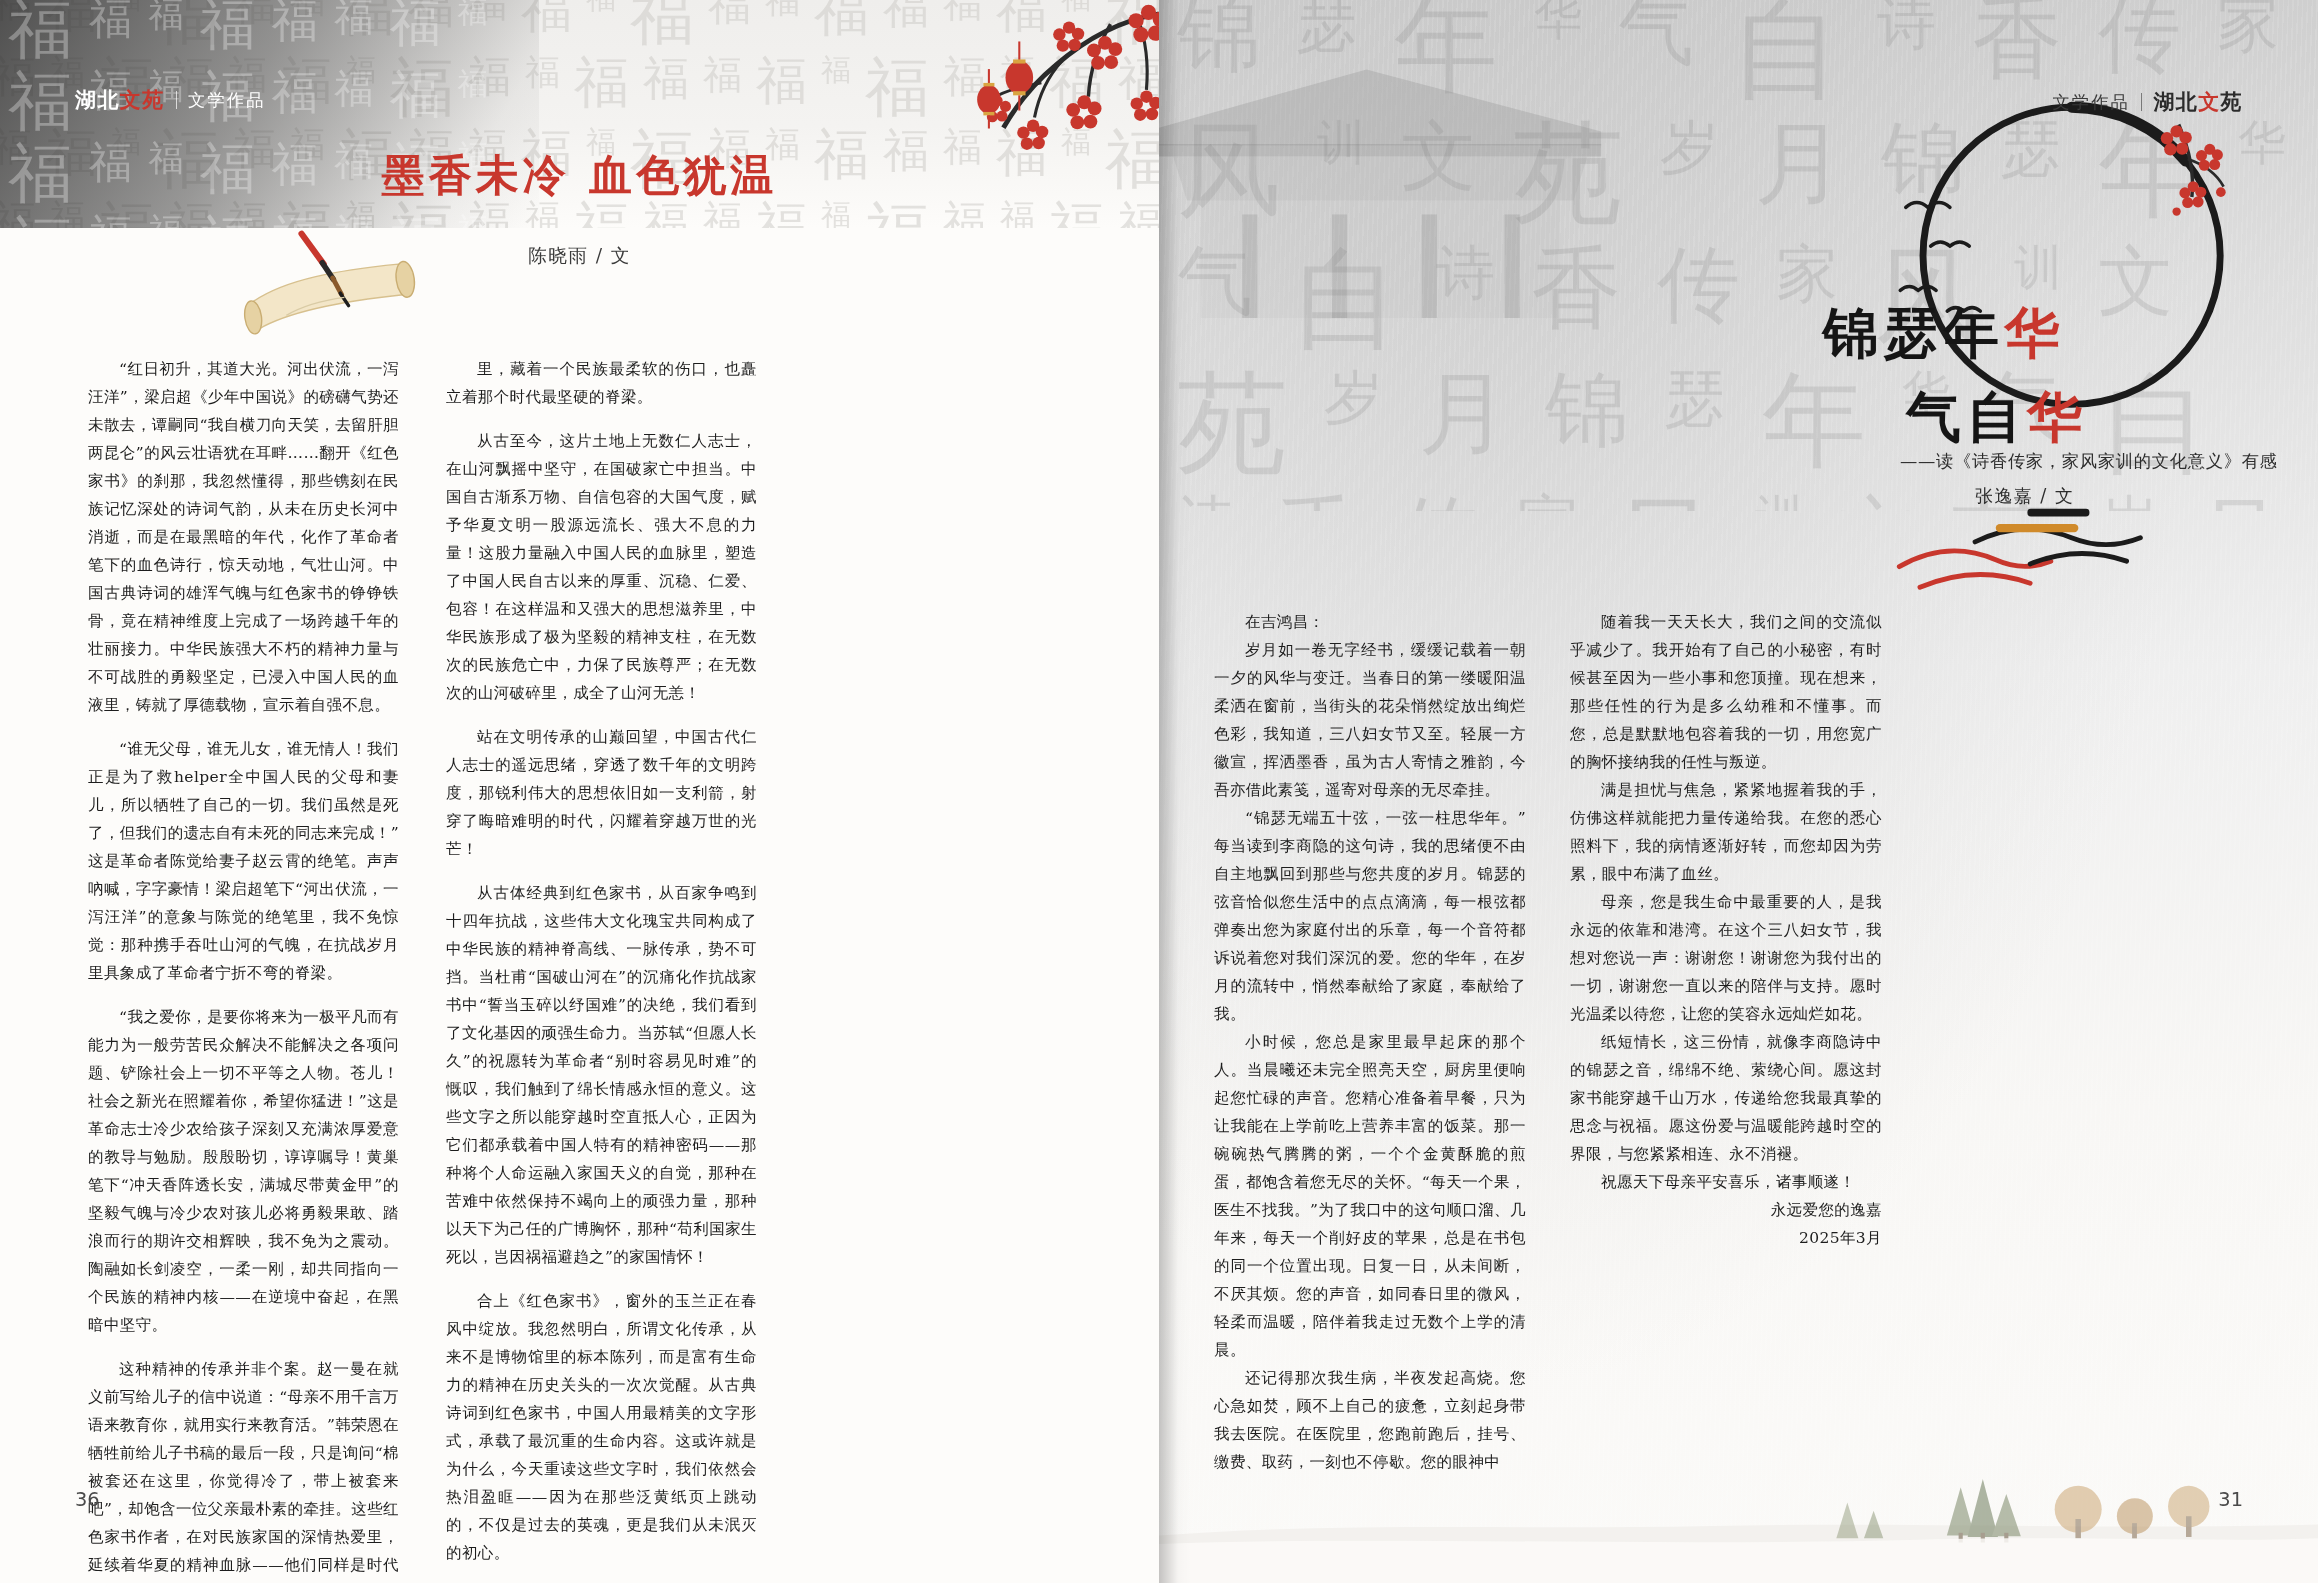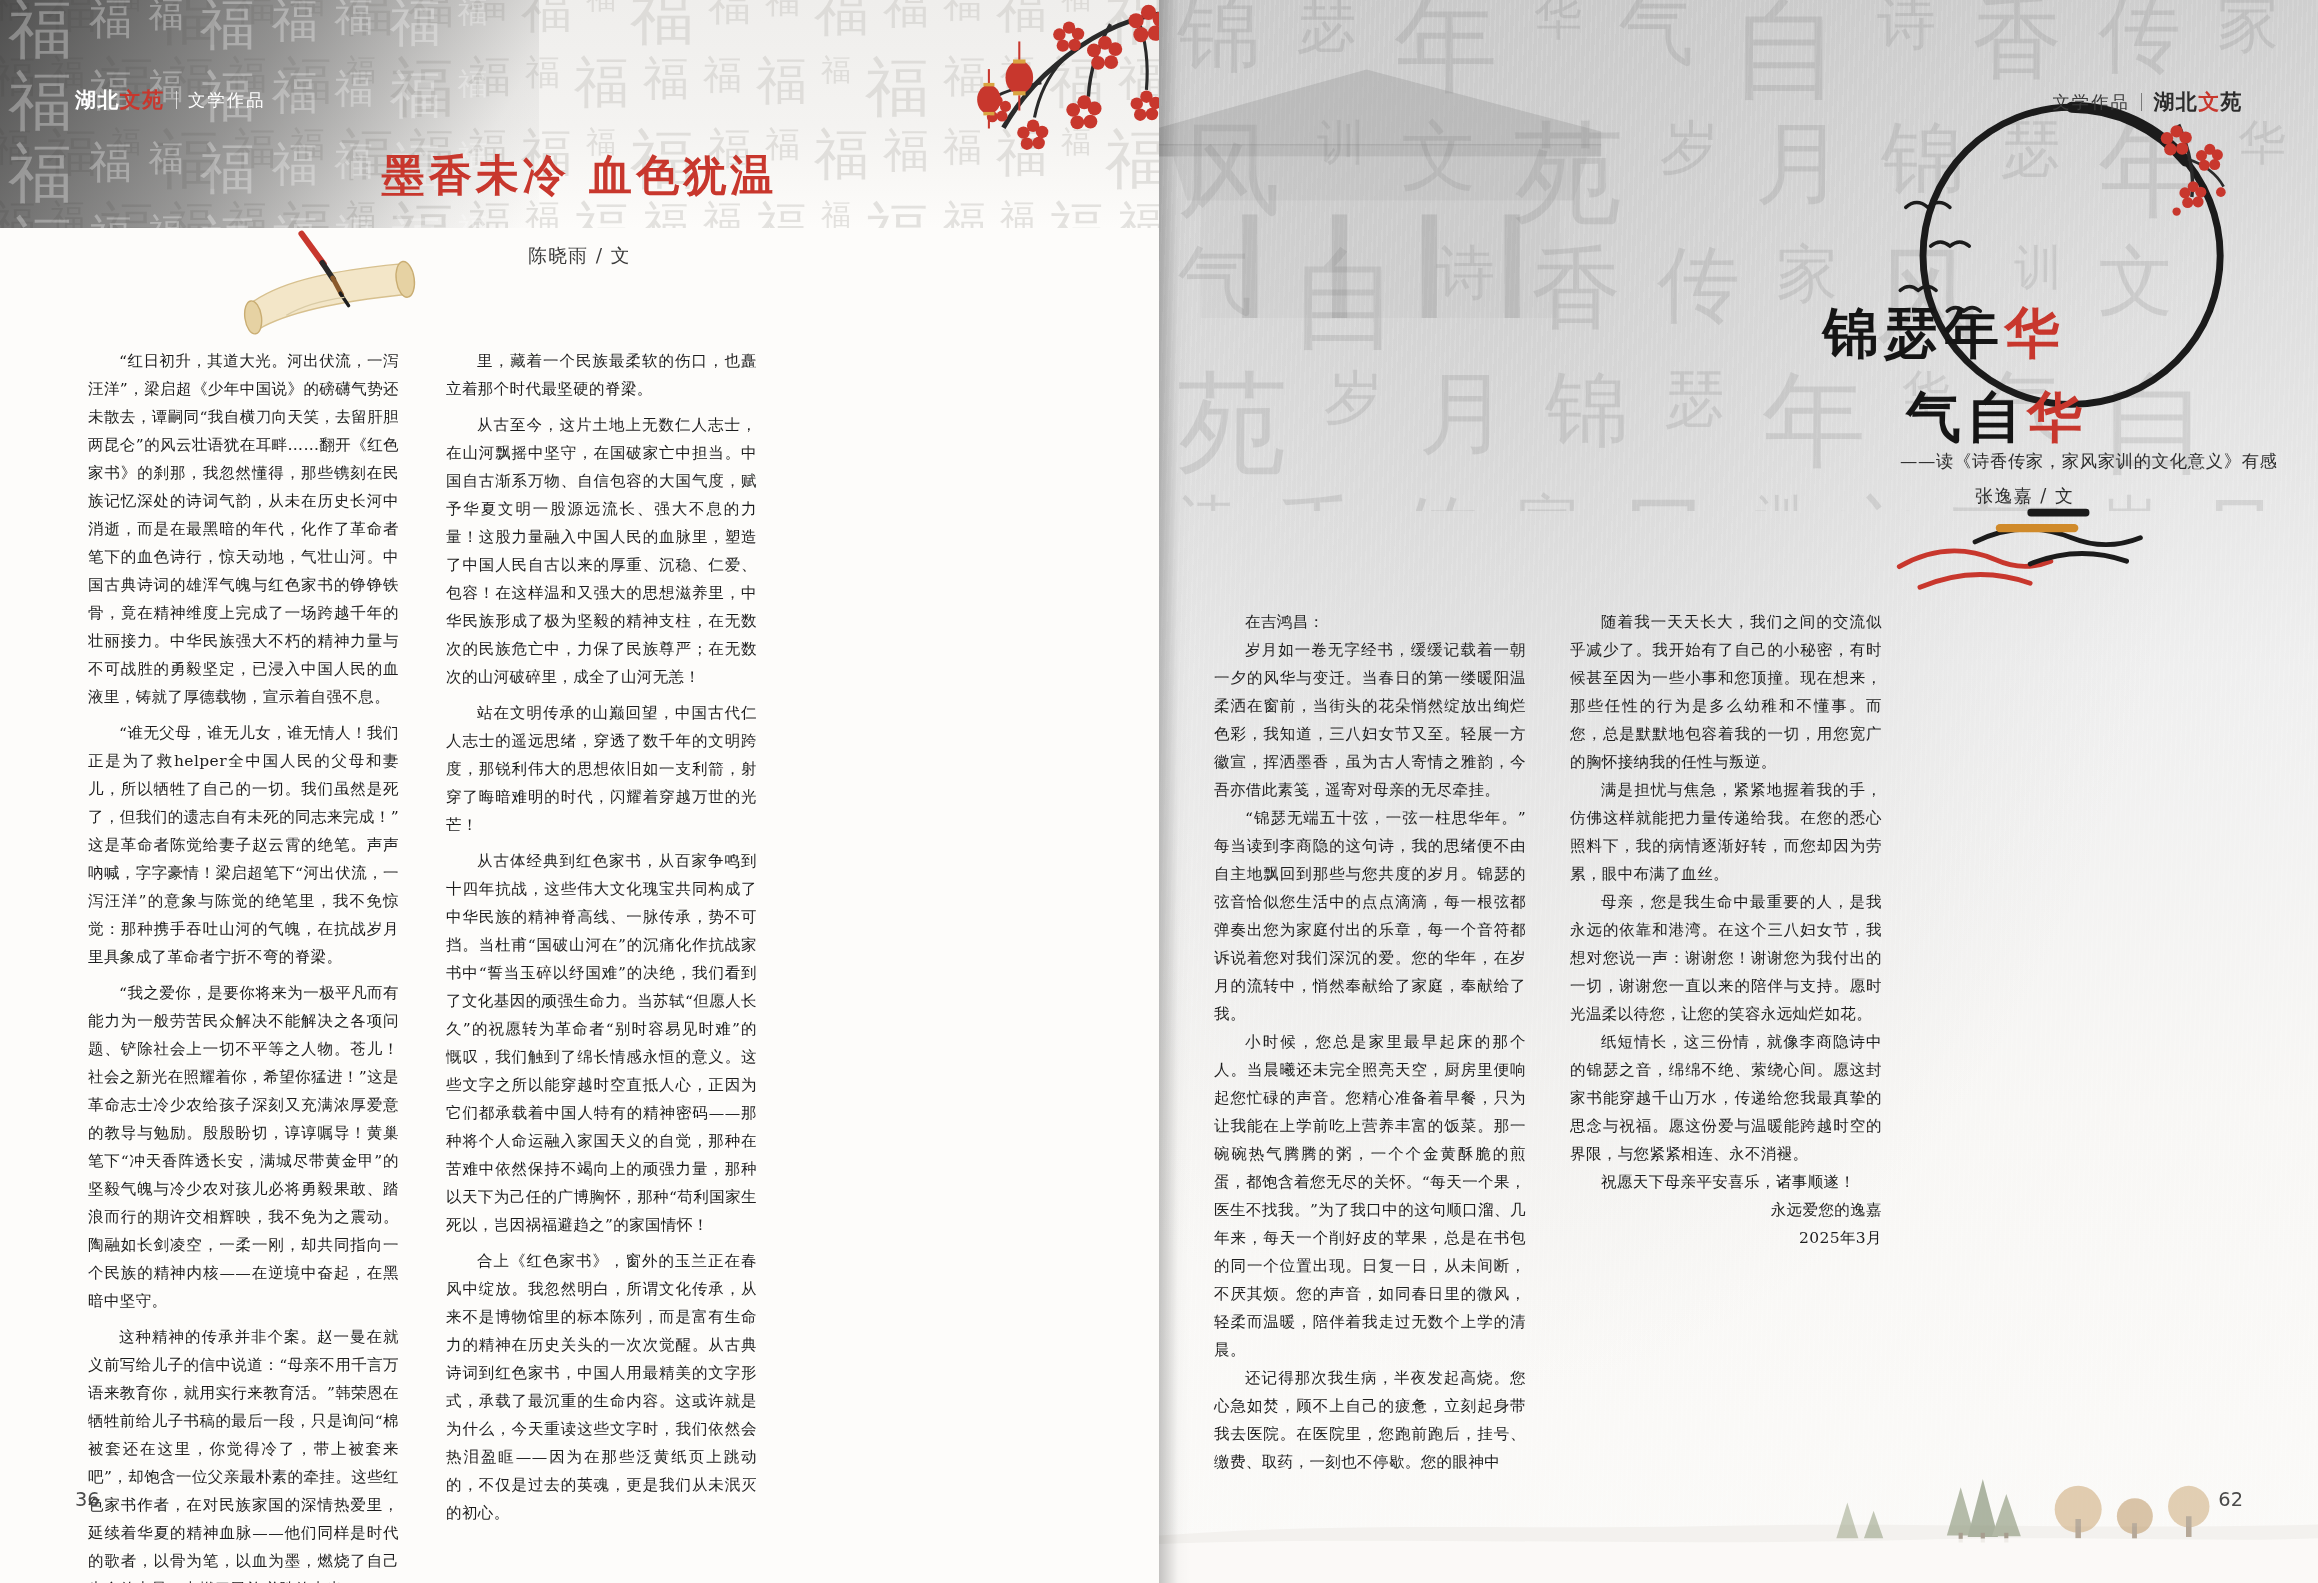--- a/index.html
+++ b/index.html
@@ -87,21 +87,21 @@
   }
   .col{
     width:311px;
     font-family:"DejaVu Serif","Liberation Serif",serif;
     font-size:15.5px;
     line-height:28px;
     color:#1d1d1d;
     text-align:justify;
     letter-spacing:0.4px;
   }
-  .col p{margin:8px 0 0 0;text-indent:2em;}
+  .col p{margin:16px 0 0 0;text-indent:2em;}
   .pgnum-left{
     position:absolute;left:75px;top:1488px;
     font-family:"DejaVu Sans","Liberation Sans",sans-serif;
     font-size:19.4px;color:#4a4a4a;z-index:9;
   }
 
   
   .page-right{
     position:relative;
     width:1159px;height:1584px;
@@ -602,18 +602,18 @@
         <circle cx="1490" cy="358" r="30" fill="#caa470"></circle>
         <rect x="1486" y="372" width="8" height="30" fill="#7a6244"></rect>
       </g>
       <g opacity=".45">
         <path d="M980 404 L996 352 L1012 404 Z" fill="#8a9472"></path>
         <path d="M1020 404 L1034 364 L1048 404 Z" fill="#7e8a66"></path>
       </g>
       <path d="M0 412 C300 400 700 416 1100 406 C1350 400 1520 410 1677 404 L1677 470 L0 470 Z" fill="#fbfaf8" opacity=".85"></path>
     </svg>
 
-    <div class="pgnum-right">62</div>
+    <div class="pgnum-right">31</div>
   </div>
 
   <div class="gutter-shadow"></div>
 </div>
 
 
 </body></html>

